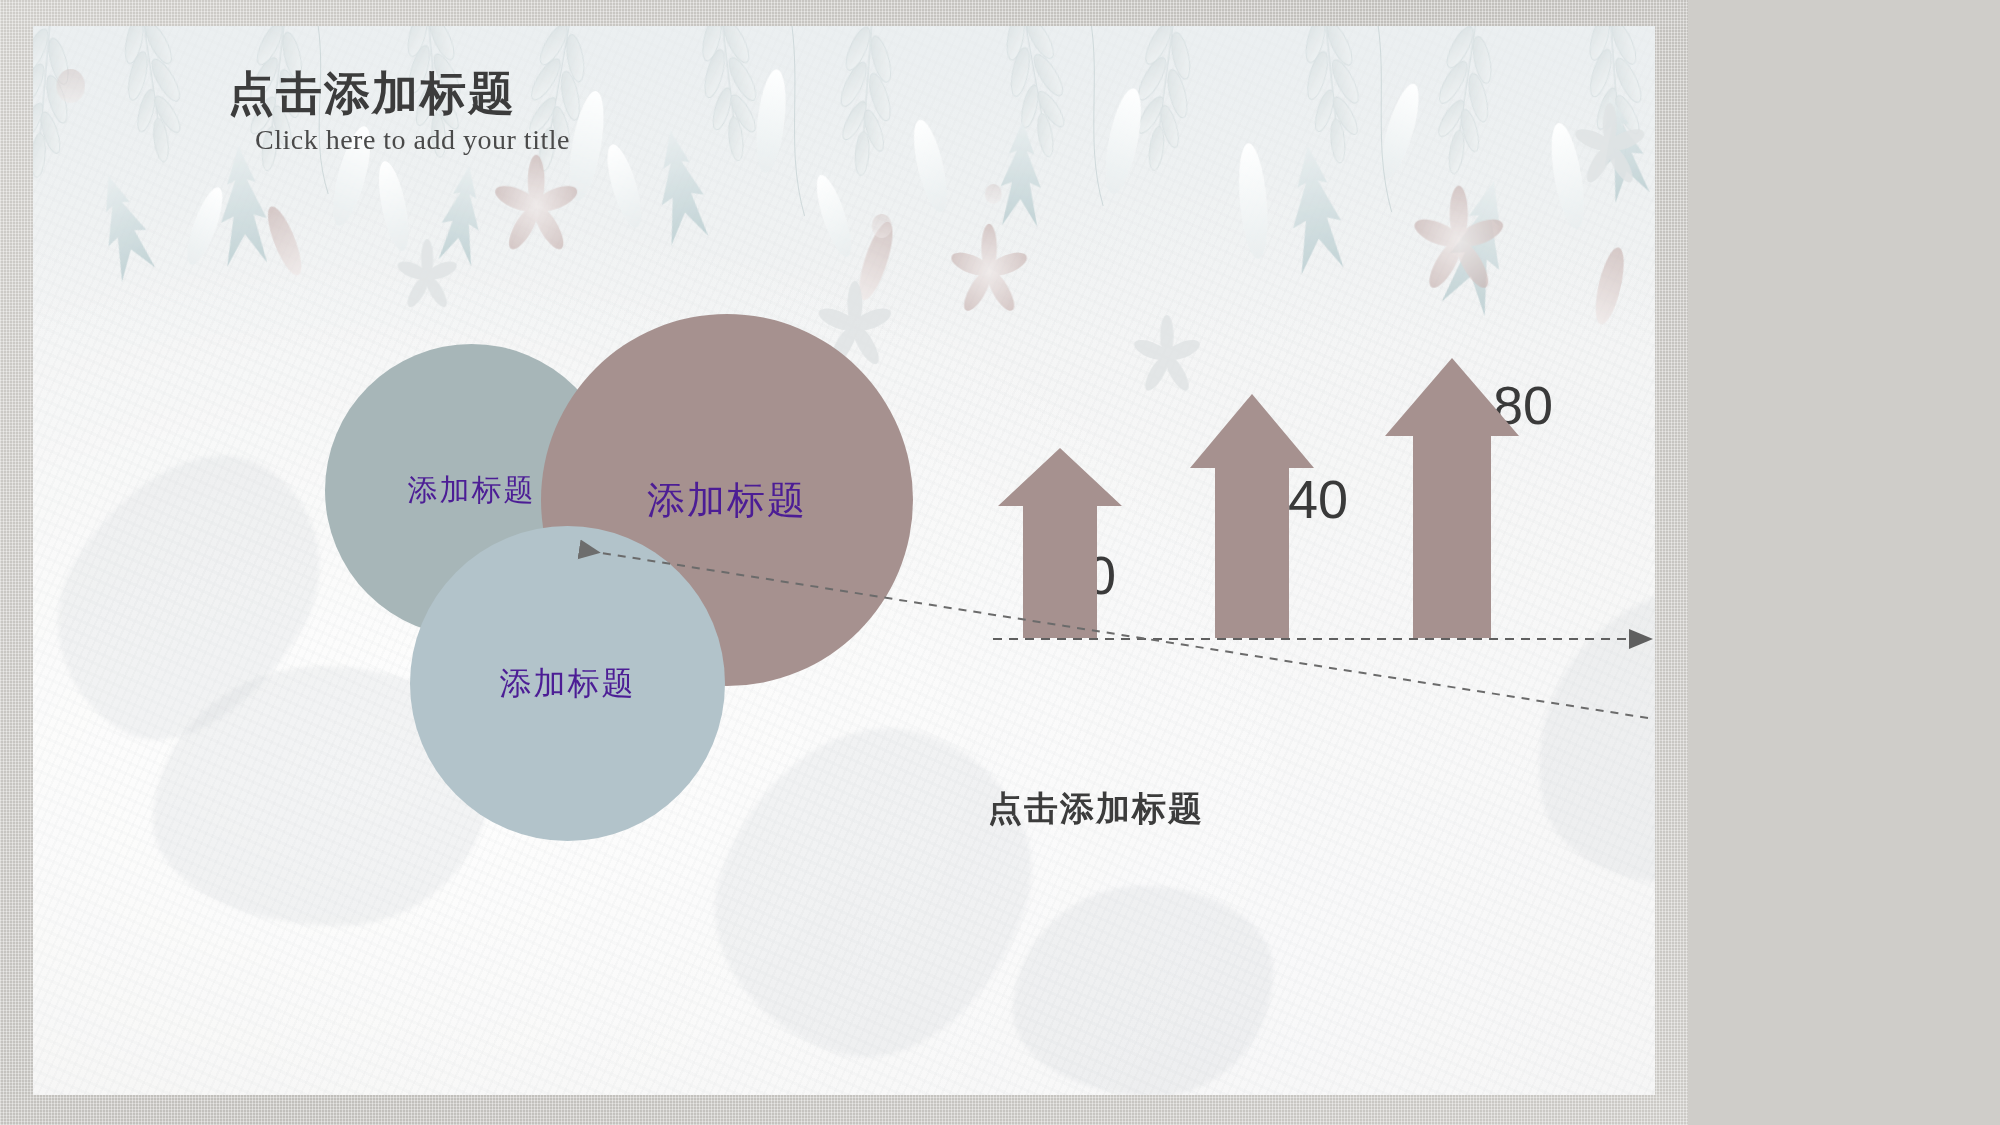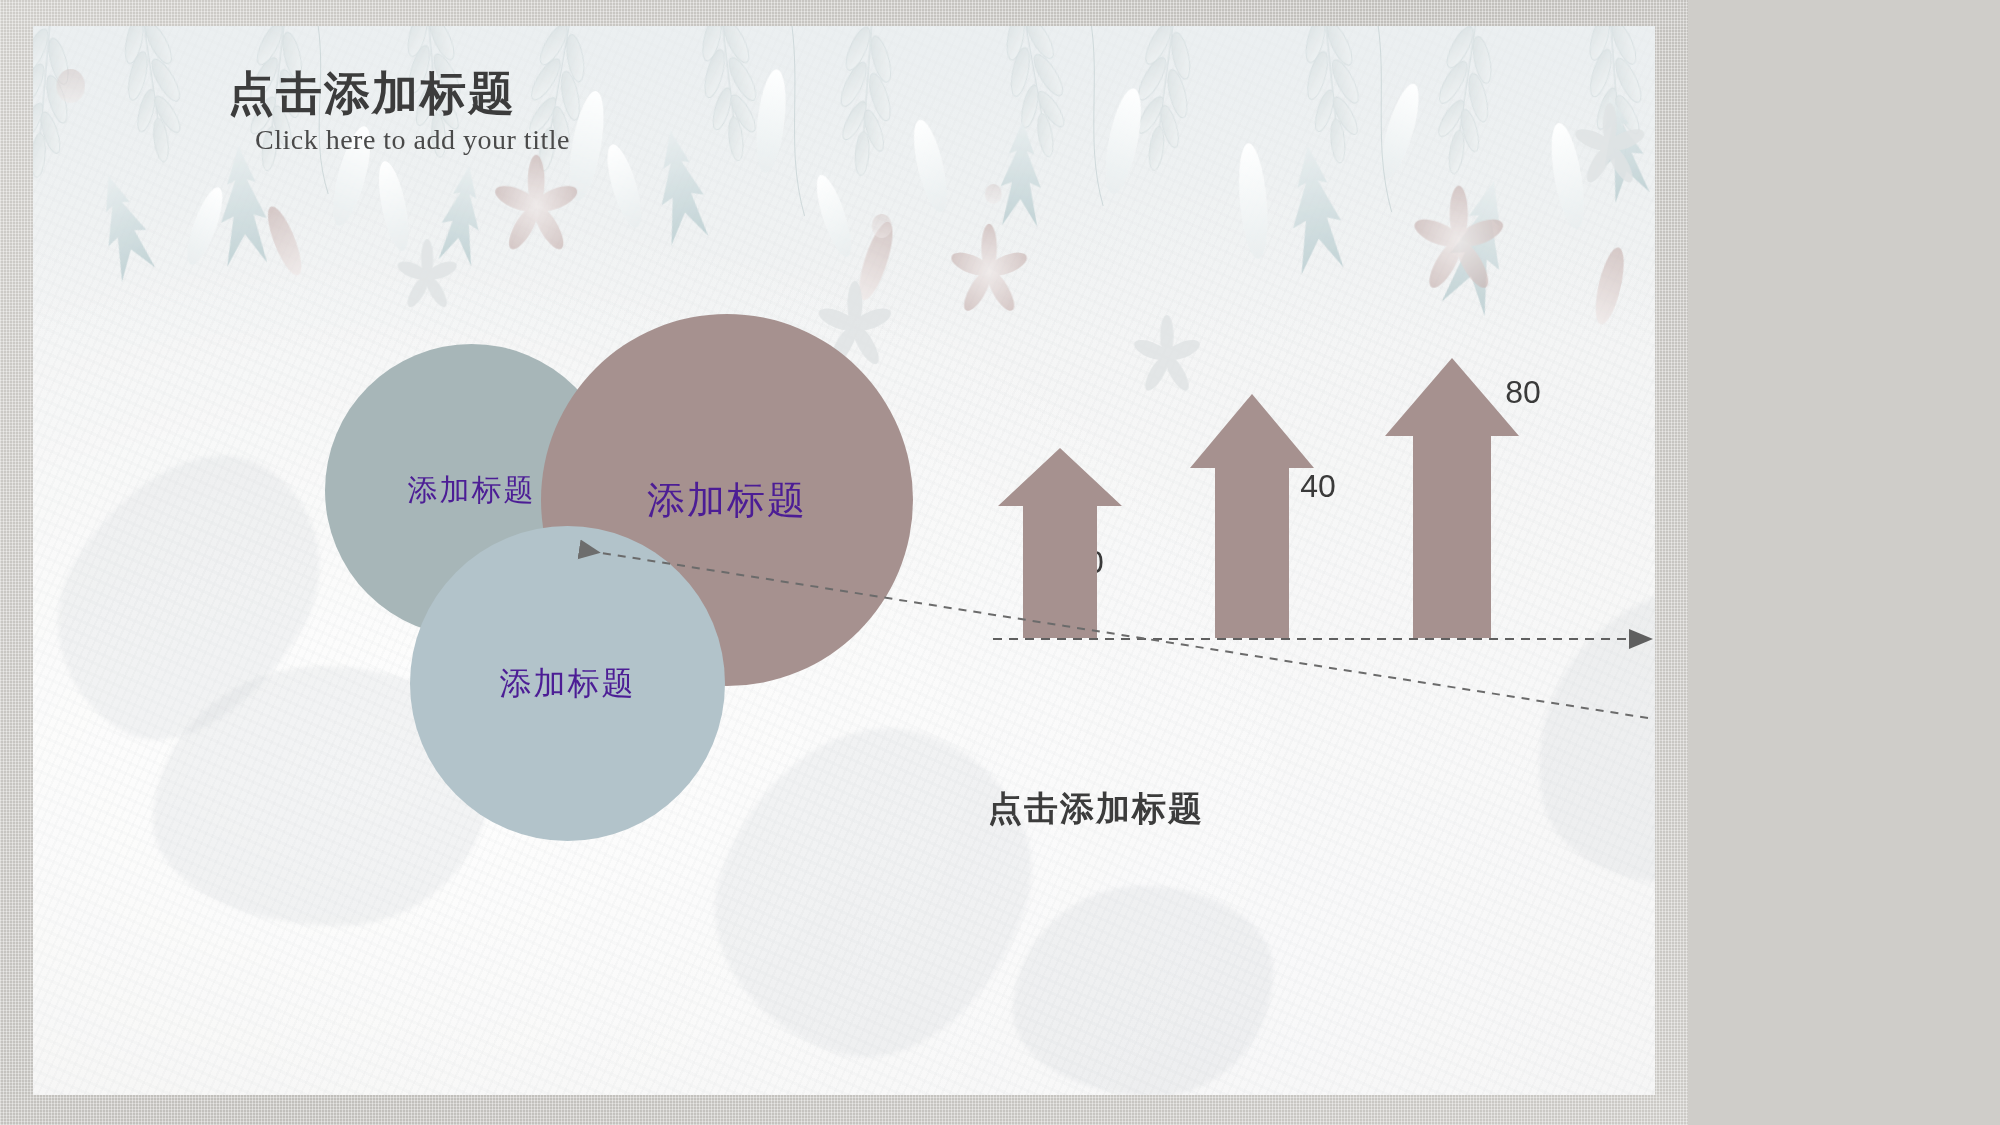--- a/index.html
+++ b/index.html
@@ -67,21 +67,21 @@
   #circle-mauve{ left:508px; top:288px; width:372px; height:372px; background:#a6918f; z-index:5; }
   #circle-mauve .clabel{ font-size:38px; }
   #circle-blue{ left:377px; top:500px; width:315px; height:315px; background:#b2c3ca; z-index:6; }
   #circle-blue .clabel{ font-size:32px; }
   .clabel{ letter-spacing:2px; }
   
   #connector{ position:absolute; left:520px; top:510px; z-index:7; }
   
   #chart{ position:absolute; left:960px; top:330px; width:700px; height:400px; z-index:4; }
   .bar-val{
-    position:absolute; font-size:32px; color:#3a3a3a; text-align:center;
+    position:absolute; font-size:54px; color:#3a3a3a; text-align:center;
     font-family:"Liberation Sans","DejaVu Sans",sans-serif;
   }
   
   .body-block{ position:absolute; left:955px; top:760px; width:740px; z-index:6; }
   .body-head{ font-size:34px; font-weight:bold; color:#3c3c3c; letter-spacing:2px; }
   .body-p{ margin-top:26px; font-size:23px; line-height:1.95; color:#4b4b4b; letter-spacing:.5px; }
 </style>
 </head>
 <body>
 

